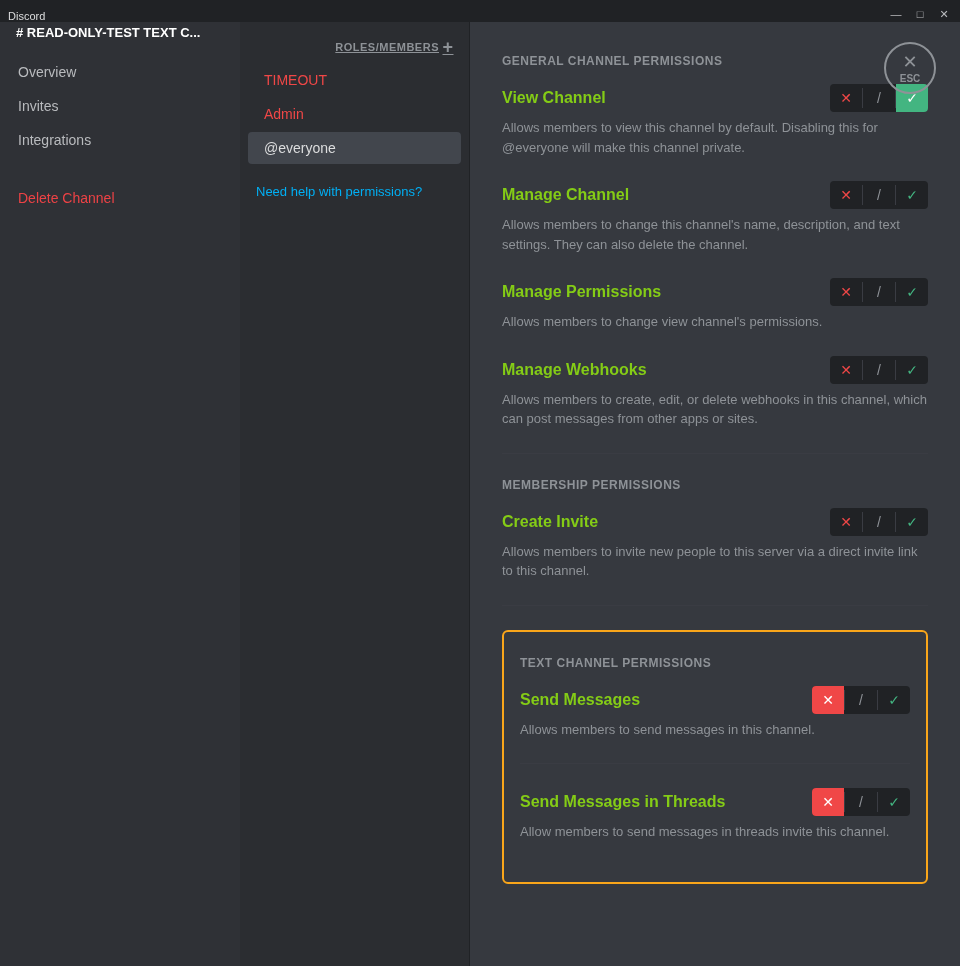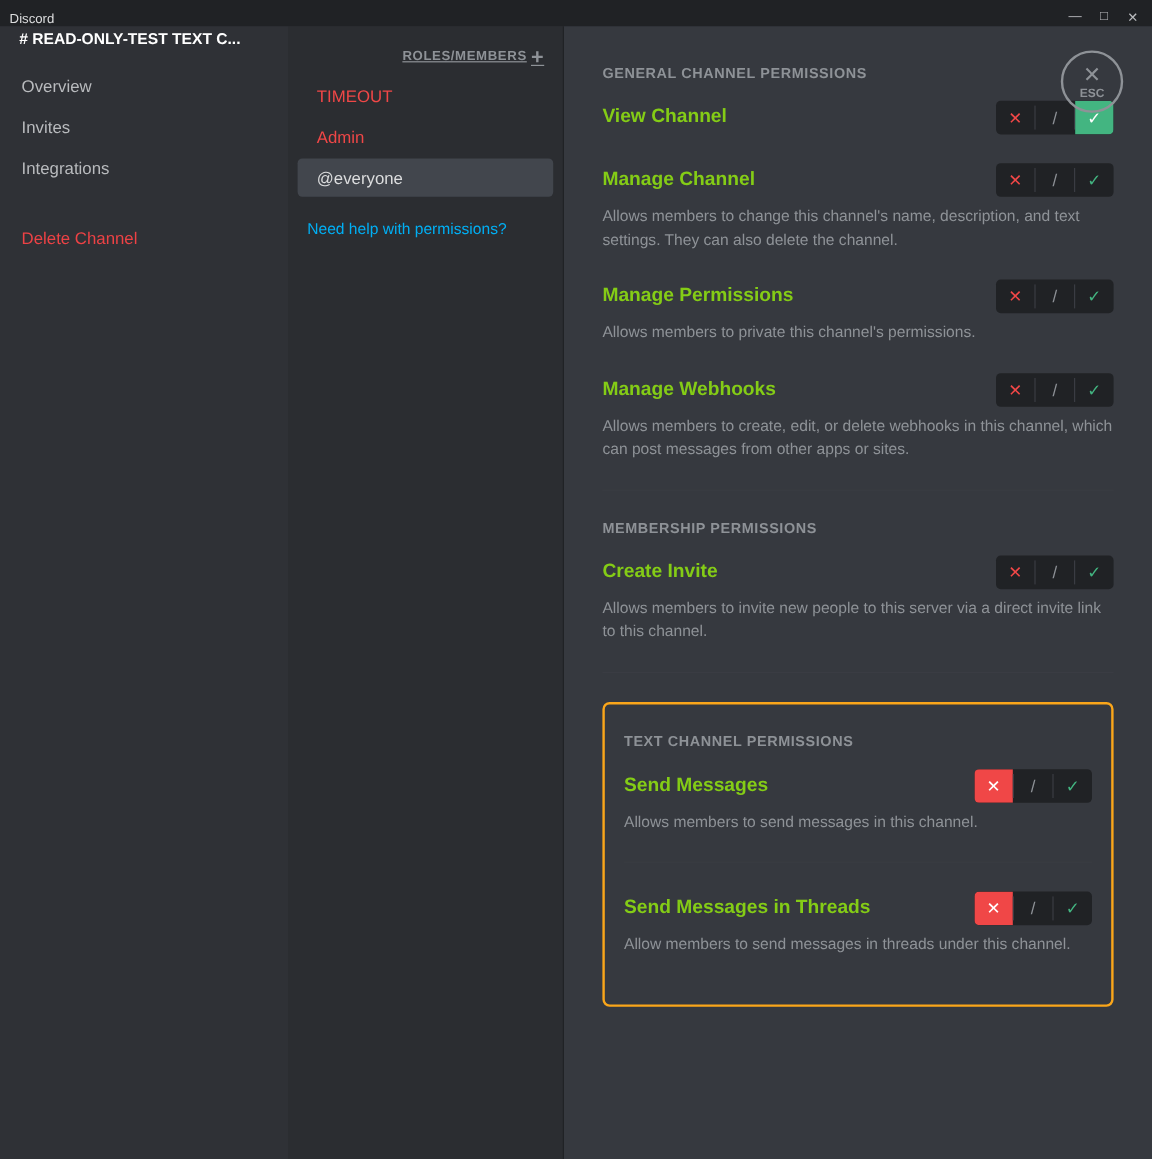--- a/index.html
+++ b/index.html
@@ -304,20 +304,21 @@
       <div class="perm-row">
         <span class="perm-name">View Channel</span>
         <div class="perm-controls">
           <button class="perm-btn deny">✕</button>
           <div class="perm-divider"></div>
           <button class="perm-btn neutral">/</button>
           <div class="perm-divider"></div>
           <button class="perm-btn allow active">✓</button>
         </div>
       </div>
+      <div class="perm-desc">Allows members to view this channel by default. Disabling this for @everyone will make this channel private.</div>
     </div>
 
     <div class="perm-item">
       <div class="perm-row">
         <span class="perm-name">Manage Channel</span>
         <div class="perm-controls">
           <button class="perm-btn deny">✕</button>
           <div class="perm-divider"></div>
           <button class="perm-btn neutral">/</button>
           <div class="perm-divider"></div>
@@ -331,21 +332,21 @@
       <div class="perm-row">
         <span class="perm-name">Manage Permissions</span>
         <div class="perm-controls">
           <button class="perm-btn deny">✕</button>
           <div class="perm-divider"></div>
           <button class="perm-btn neutral">/</button>
           <div class="perm-divider"></div>
           <button class="perm-btn allow">✓</button>
         </div>
       </div>
-      <div class="perm-desc">Allows members to private this channel's permissions.</div>
+      <div class="perm-desc">Allows members to change view channel's permissions.</div>
     </div>
 
     <div class="perm-item">
       <div class="perm-row">
         <span class="perm-name">Manage Webhooks</span>
         <div class="perm-controls">
           <button class="perm-btn deny">✕</button>
           <div class="perm-divider"></div>
           <button class="perm-btn neutral">/</button>
           <div class="perm-divider"></div>
@@ -398,18 +399,18 @@
         <div class="perm-row">
           <span class="perm-name">Send Messages in Threads</span>
           <div class="perm-controls">
             <button class="perm-btn deny active">✕</button>
             <div class="perm-divider"></div>
             <button class="perm-btn neutral">/</button>
             <div class="perm-divider"></div>
             <button class="perm-btn allow">✓</button>
           </div>
         </div>
-        <div class="perm-desc">Allow members to send messages in threads under this channel.</div>
+        <div class="perm-desc">Allow members to send messages in threads invite this channel.</div>
       </div>
     </div>
 
   </div>
 </div>
 
 </body></html>

